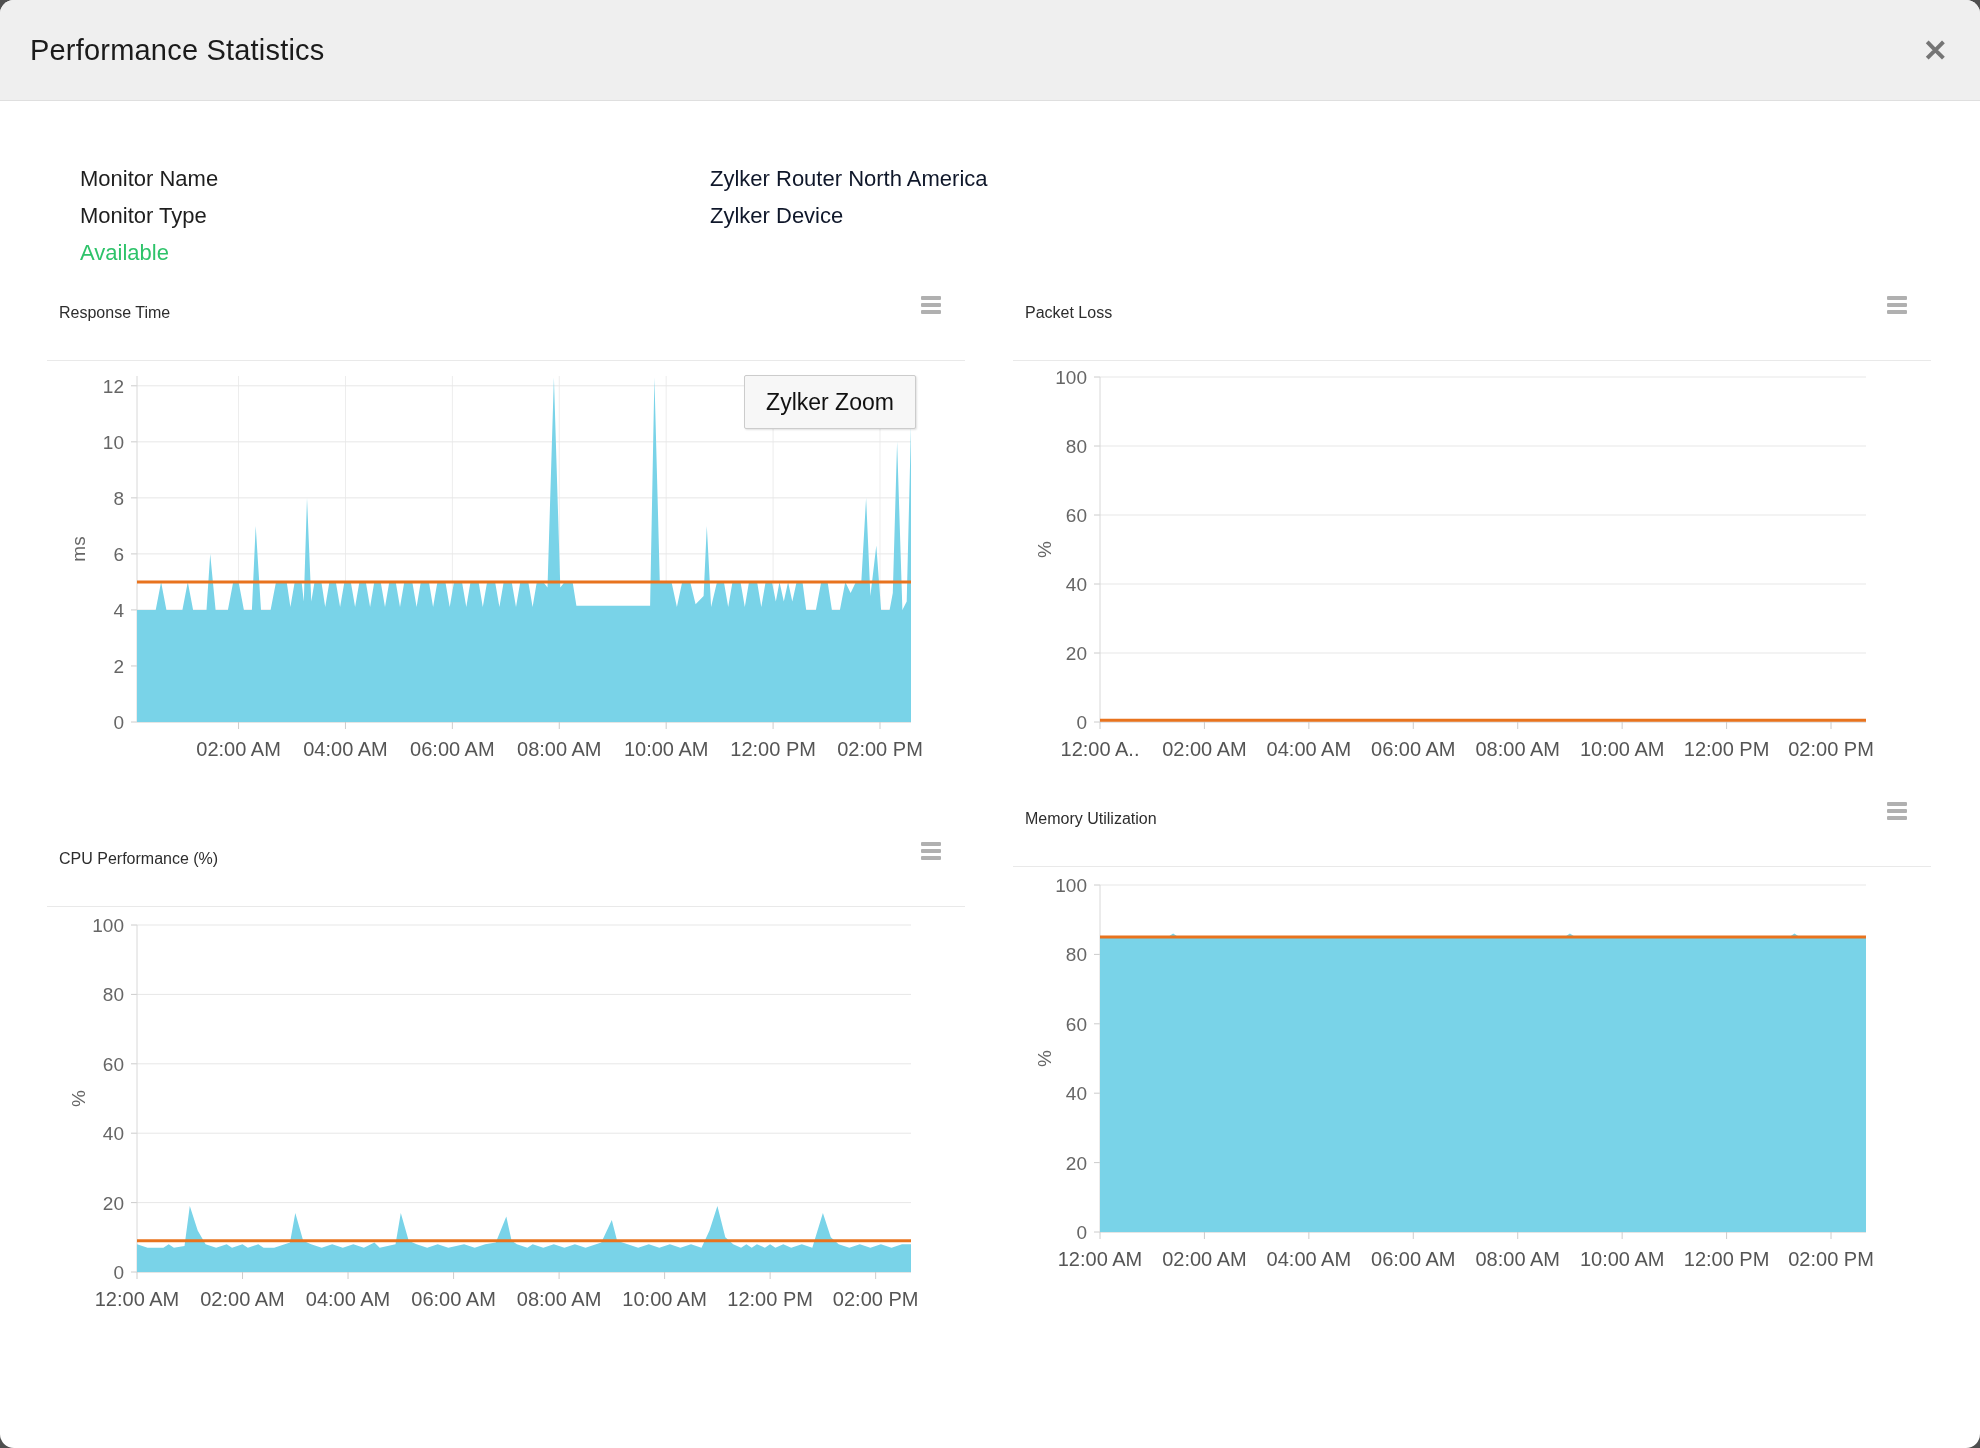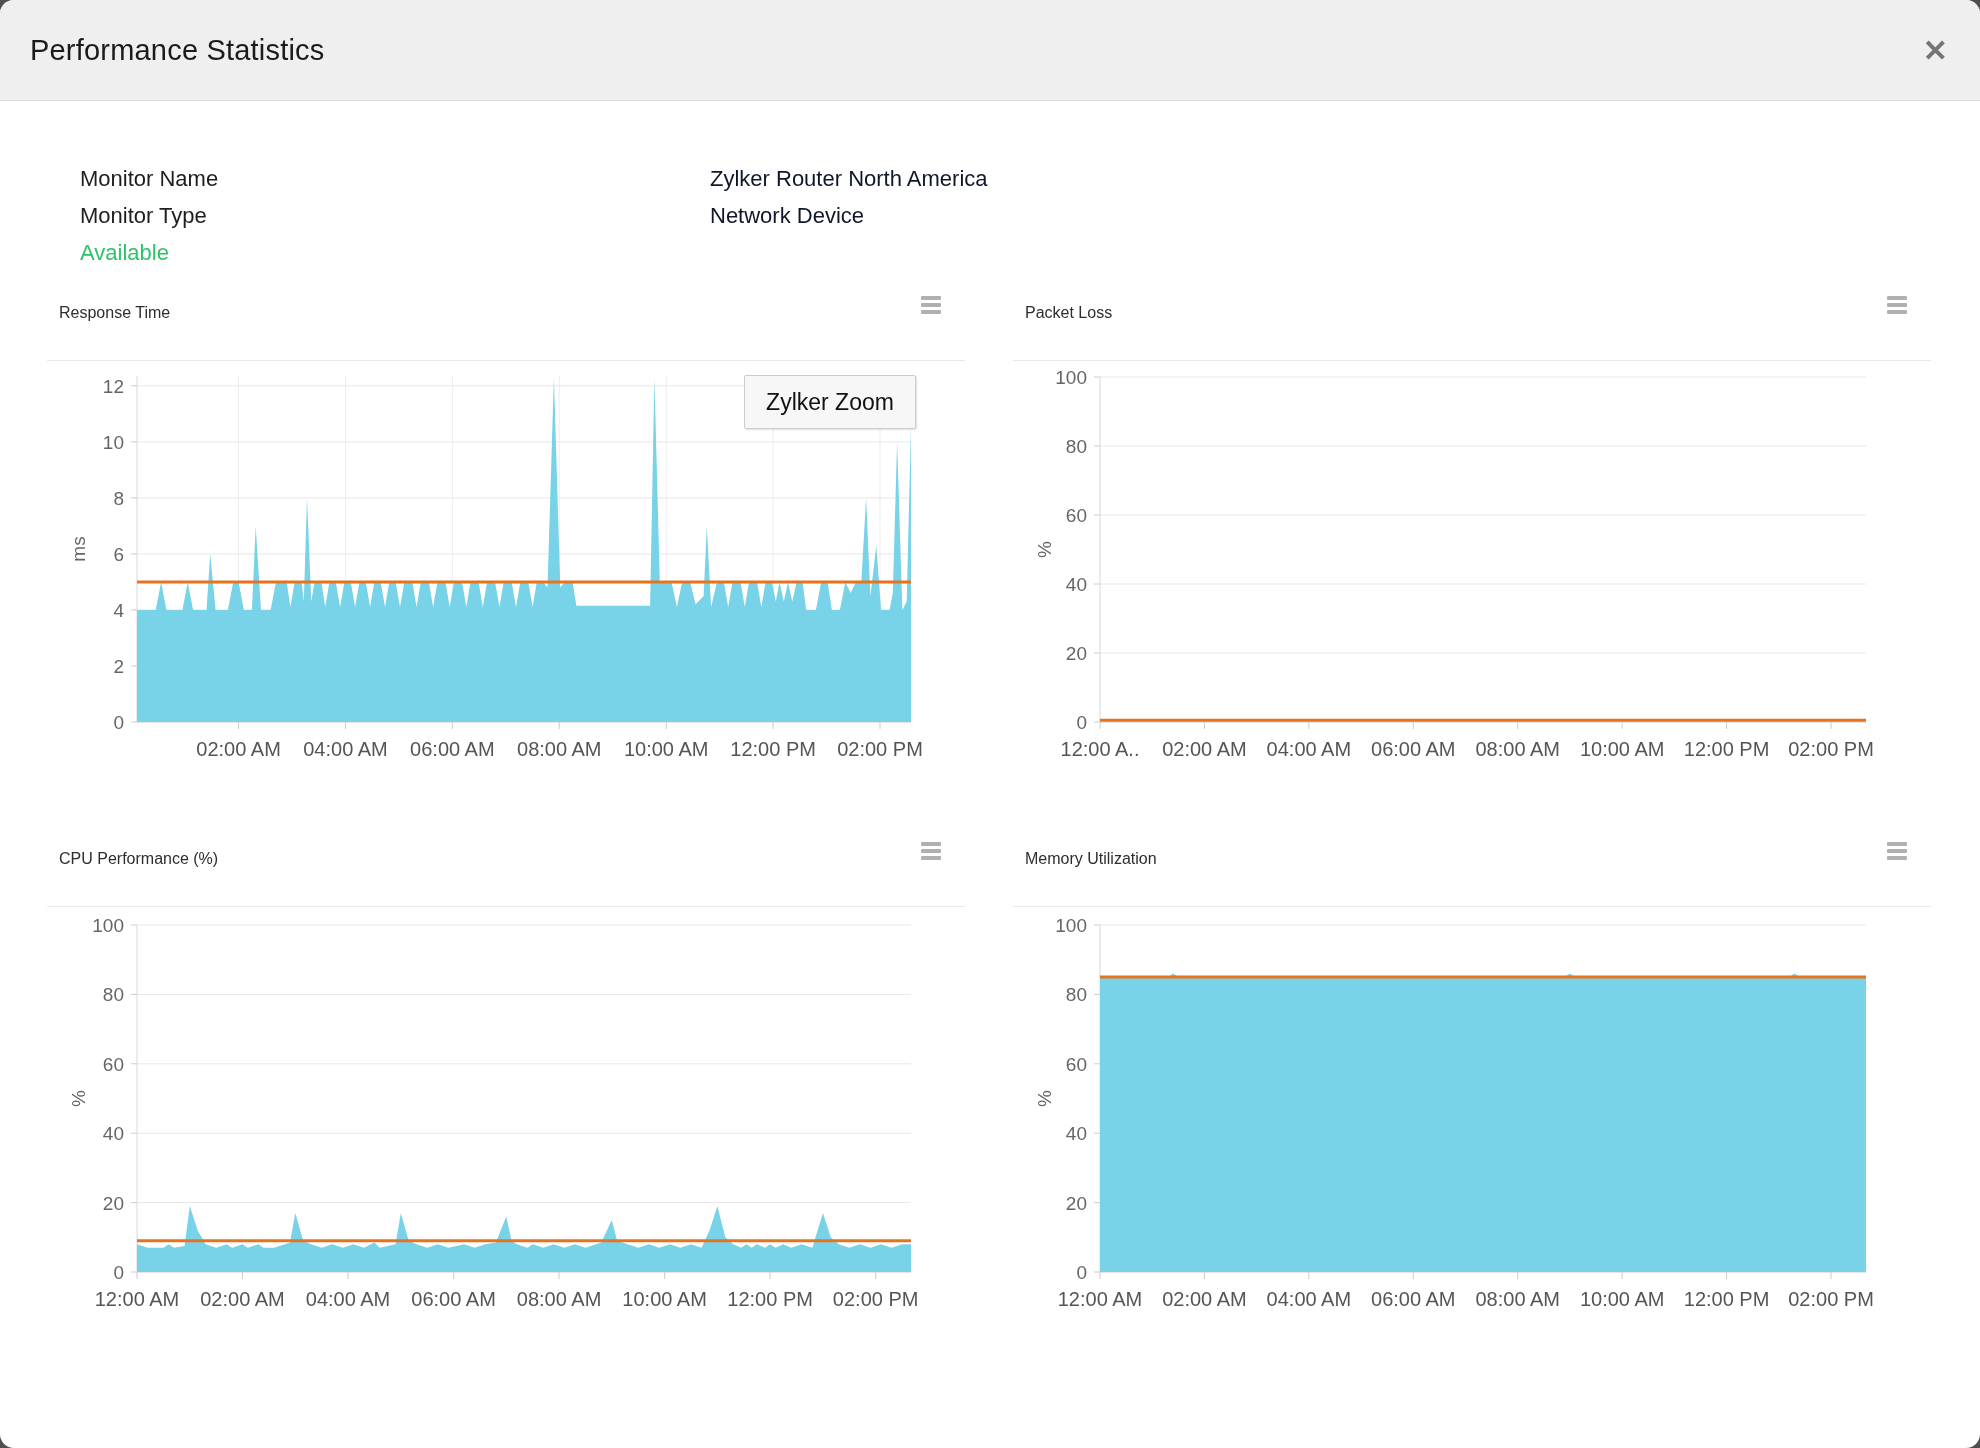--- a/index.html
+++ b/index.html
@@ -28,21 +28,21 @@
   }
   .info{position:absolute;left:80px;top:160px;}
   .info-row{display:flex;height:37px;align-items:center;font-size:22px;color:#1e1e1e;}
   .info-row .lbl{width:630px;}
   .info-row .val{color:#0f172a;}
   .info-row .val.status{color:#2ec36a;}
   .chart-card{position:absolute;background:#fff;}
   .card-rt  {left:47px;  top:292px; width:918px; height:500px;}
   .card-pl  {left:1013px;top:292px; width:918px; height:500px;}
   .card-cpu {left:47px;  top:838px; width:918px; height:510px;}
-  .card-mem {left:1013px;top:838px; width:918px; height:510px;}
+  .card-mem {left:1013px;top:798px; width:918px; height:510px;}
   .chart-head{position:absolute;left:0;top:0;right:0;height:68px;border-bottom:1px solid #e9e9e9;}
   .chart-title{position:absolute;left:12px;top:12px;font-size:16px;color:#2d2d2d;font-weight:500;}
   .menu-icon{
     position:absolute;right:22px;top:2px;width:22px;height:22px;cursor:pointer;
     display:flex;flex-direction:column;justify-content:center;gap:3px;
   }
   .menu-icon span{display:block;width:20px;height:4px;background:#b0b0b0;border-radius:1px;}
   .chart-svg{position:absolute;left:0;top:72px;}
   .reset-zoom{
     position:absolute;left:697px;top:83px;width:170px;height:52px;
@@ -63,21 +63,21 @@
   </div>
   <div class="close-btn">✕</div>
 
   <div class="info">
     <div class="info-row">
       <div class="lbl">Monitor Name</div>
       <div class="val">Zylker Router North America</div>
     </div>
     <div class="info-row">
       <div class="lbl">Monitor Type</div>
-      <div class="val">Network Device</div>
+      <div class="val">Zylker Device</div>
     </div>
     <div class="info-row">
       <div class="val status" style="color: rgb(46, 195, 106);">Available</div>
     </div>
   </div>
 
   <div class="chart-card card-rt">
     <div class="chart-head">
       <div class="chart-title">Response Time</div>
       <div class="menu-icon">

